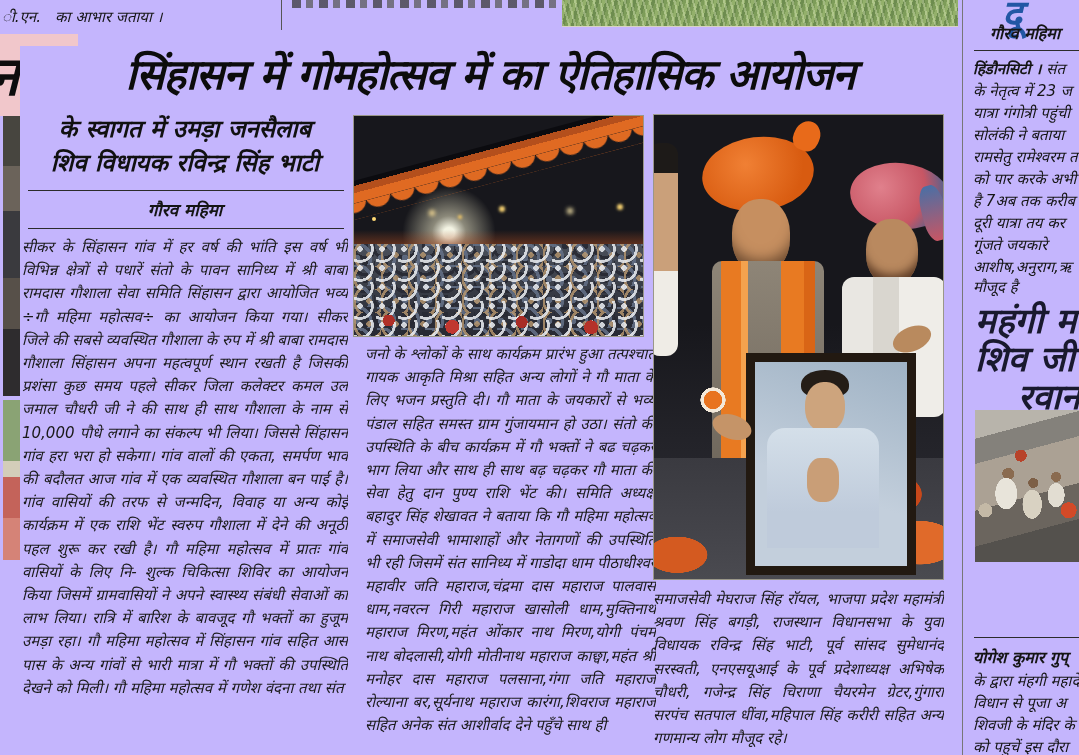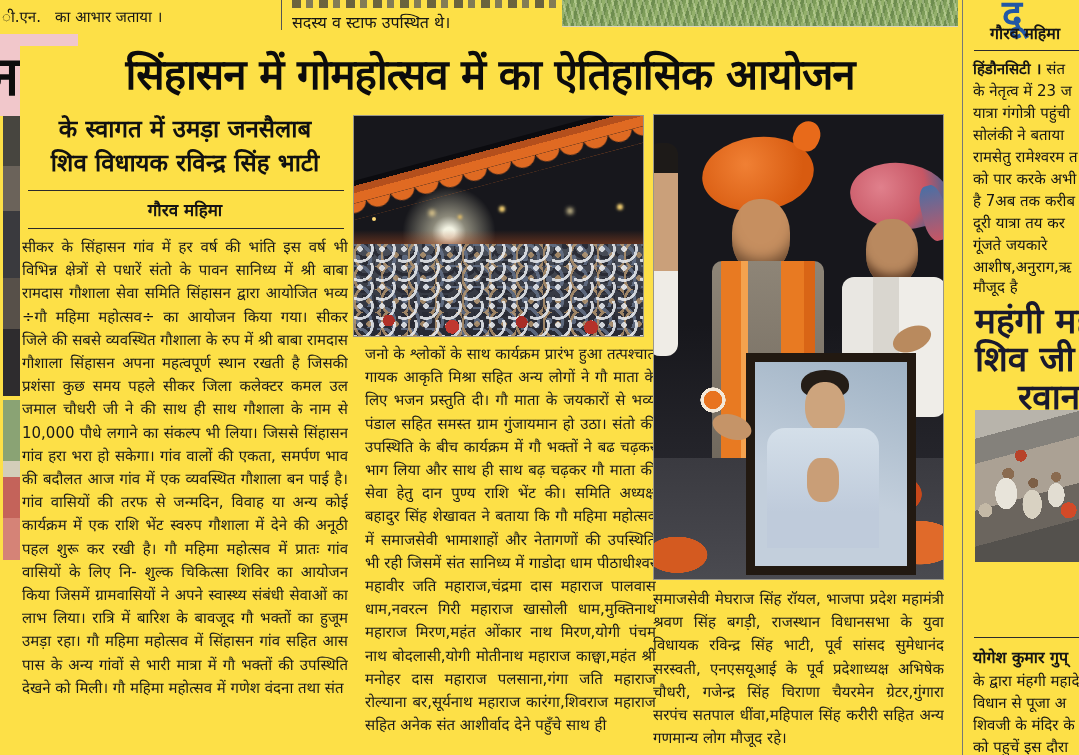--- a/index.html
+++ b/index.html
@@ -1,20 +1,21 @@
 <!DOCTYPE html>
 <html><head>
 <meta charset="utf-8">
 <style>
   html,body{margin:0;padding:0;}
   .page{
     position:relative; width:1079px; height:755px;
-    background:#fde047; overflow:hidden;
+    background:#c4b5fd; overflow:hidden;
     font-family:"DejaVu Sans","Liberation Sans",sans-serif;
     color:#151515;
+    font-style:italic;
   }
   .abs{position:absolute;}
   .nowrap{white-space:nowrap;}
   .hr{position:absolute;height:1px;background:#2b2b2b;}
   .vr{position:absolute;width:1px;background:#555;}
 
   
   .top-left{left:2px;top:6px;font-size:15px;}
   .top-left .frag{margin-right:14px;}
   .top-mid{left:292px;top:11px;font-size:16px;}
@@ -140,21 +141,20 @@
 </style>
 </head>
 <body>
 
 <div class="page">
 
   <div class="abs top-left nowrap">
     <span class="frag">ी.एन.</span><span>का आभार जताया ।</span>
   </div>
   <div class="abs cut-glyphs"></div>
-  <div class="abs top-mid nowrap">सदस्य व स्टाफ उपस्थित थे।</div>
   <div class="abs grass"></div>
   <div class="abs pink-corner"></div>
   <div class="vr" style="left:281px;top:0;height:30px;"></div>
 
   <div class="abs edge">
     <div class="edge-pink">
       <div class="edge-letter">न</div>
     </div>
     <div class="edge-photo1"></div>
     <div class="edge-photo2"></div>

